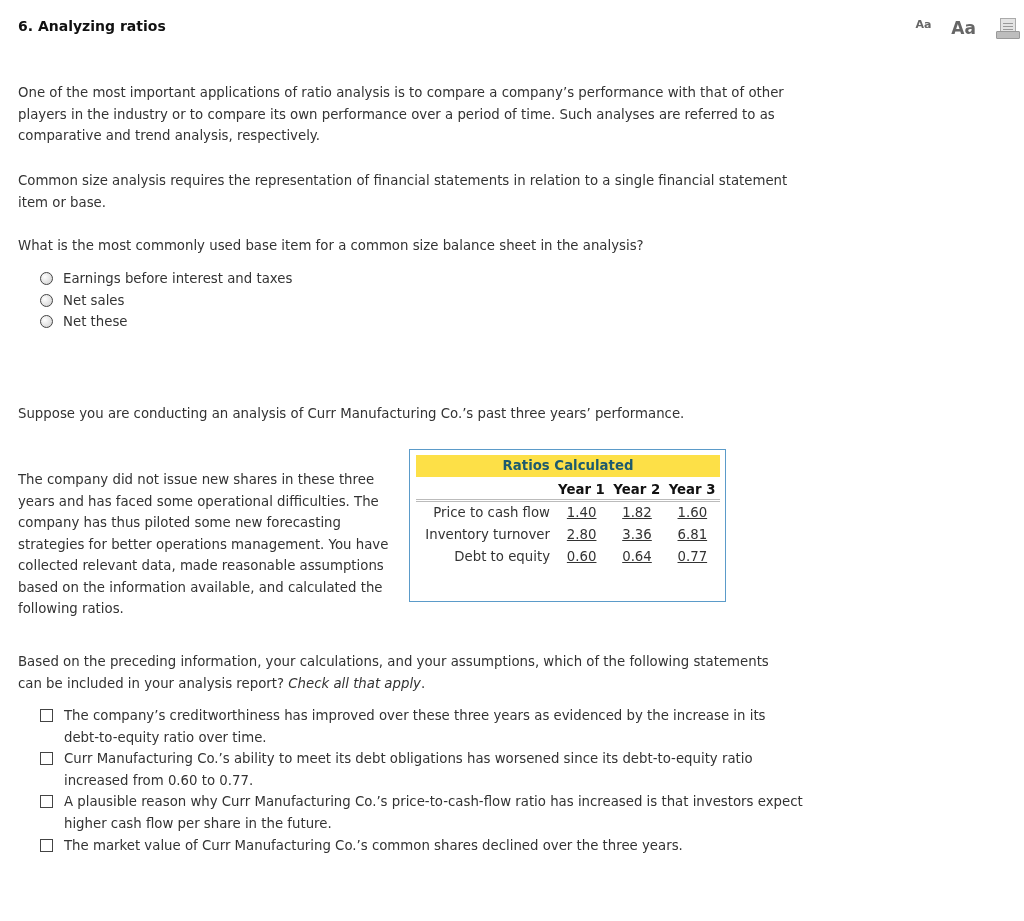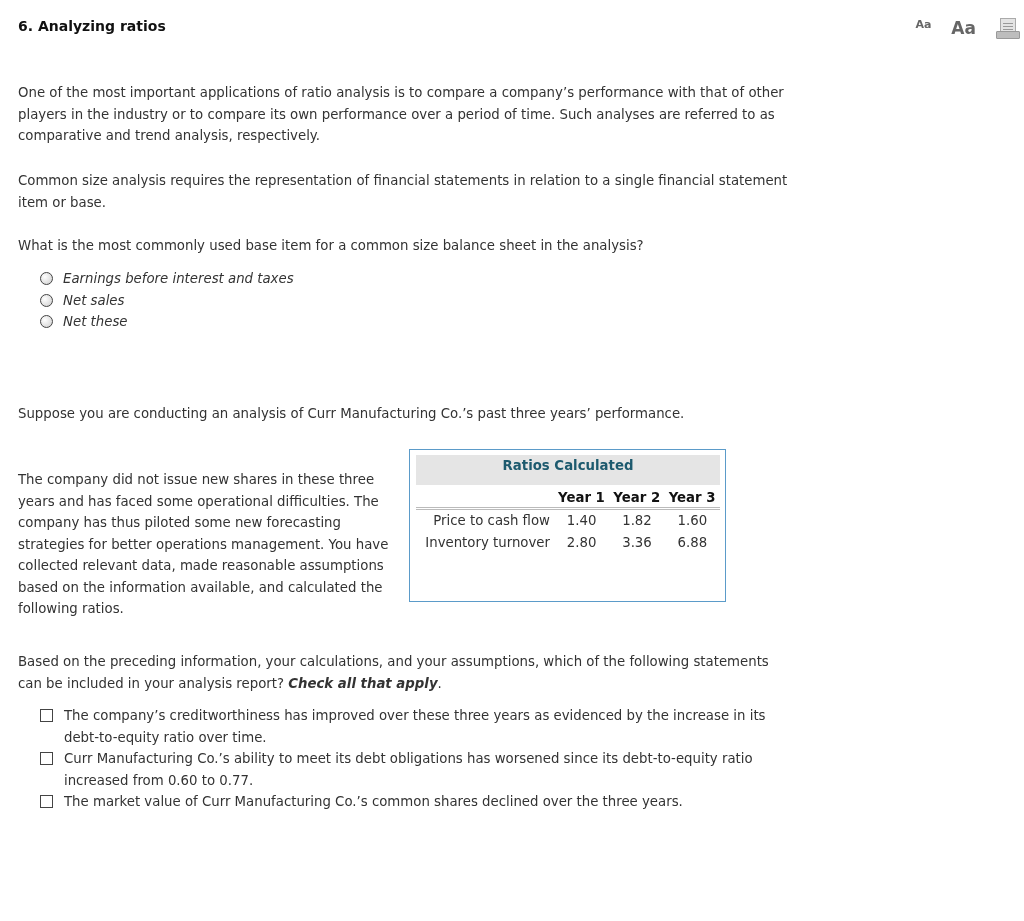--- a/index.html
+++ b/index.html
@@ -14,48 +14,48 @@
   .tools { position: absolute; right: 6px; top: 18px; display: flex; align-items: flex-start; gap: 20px; }
   .aa-small { font-size: 11px; font-weight: bold; color: #666; cursor: pointer; }
   .aa-large { font-size: 17px; font-weight: bold; color: #666; cursor: pointer; }
   .print-icon { width: 22px; height: 20px; position: relative; cursor: pointer; }
   .print-icon .paper { position: absolute; left: 4px; top: 0; width: 14px; height: 14px; background: #e4e4e4; border: 1px solid #aaa; }
   .print-icon .paper i { position: absolute; left: 2px; width: 10px; height: 1px; background: #999; }
   .print-icon .base { position: absolute; left: 0; top: 13px; width: 22px; height: 6px; background: #bdbdbd; border: 1px solid #999; border-radius: 1px; }
 
   .para { position: absolute; left: 18px; width: 770px; line-height: 21.5px; }
   .options { position: absolute; left: 40px; }
-  .opt { display: flex; align-items: center; height: 21.6px; cursor: pointer; font-style: italic; }
+  .opt { display: flex; align-items: center; height: 21.6px; cursor: pointer; }
   .radio {
     width: 11px; height: 11px; border-radius: 50%; border: 1.5px solid #444;
     background: radial-gradient(circle at 35% 35%, #ffffff 0%, #dcdcdc 70%, #bbbbbb 100%);
     margin-right: 10px; position: relative; flex: none;
   }
   .radio.checked::after {
     content: ""; position: absolute; left: 2px; top: 2px; width: 7px; height: 7px; border-radius: 50%; background: #111;
   }
   .checkbox { width: 11px; height: 11px; border: 1.3px solid #444; background: #fff; margin-right: 11px; flex: none; margin-top: 4px; }
   .check-opt { display: flex; align-items: flex-start; line-height: 21.6px; cursor: pointer; }
   .check-opt .txt { width: 740px; }
 
   .ratios-box {
     position: absolute; left: 409px; top: 449px; width: 315px; height: 151px;
     border: 1px solid #5b9bc9; background: #fff;
   }
   .ratios-box table { border-collapse: collapse; margin: 5px 5px 0 6px; width: 304px; }
   .ratios-box .cap {
-    background: #e5e5e5; color: #1d5a6e; font-weight: bold; text-align: center;
-    height: 30px; font-size: 13.3px;
+    background: #fde047; color: #1d5a6e; font-weight: bold; text-align: center;
+    height: 22px; font-size: 13.3px;
   }
   .ratios-box th { font-weight: bold; color: #111; text-align: left; padding: 2px 4px 0 4px; height: 20px; }
   .ratios-box .sep td { height: 0; padding: 0; border-top: 3px double #bbbbbb; }
   .ratios-box td { vertical-align: top; padding: 0 4px; line-height: 22px; }
   .ratios-box td.lbl { text-align: right; width: 130px; color: #333; }
-  .ratios-box td.num { text-align: center; color: #333; }
-  em { font-style: italic; font-weight: bold; }
+  .ratios-box td.num { text-align: center; color: #333; text-decoration: underline; }
+  em { font-style: italic; }
 </style>
 </head>
 <body>
 
 <div class="title">6.  Analyzing ratios</div>
 
 <div class="tools">
   <span class="aa-small">Aa</span>
   <span class="aa-large">Aa</span>
   <span class="print-icon">
@@ -110,34 +110,44 @@
     <tr>
       <td class="lbl">Price to cash flow</td>
       <td class="num">1.40</td>
       <td class="num">1.82</td>
       <td class="num">1.60</td>
     </tr>
     <tr>
       <td class="lbl" style="width:100px;">Inventory turnover</td>
       <td class="num">2.80</td>
       <td class="num">3.36</td>
-      <td class="num">6.88</td>
+      <td class="num">6.81</td>
+    </tr>
+    <tr>
+      <td class="lbl">Debt to equity</td>
+      <td class="num">0.60</td>
+      <td class="num">0.64</td>
+      <td class="num">0.77</td>
     </tr>
   </tbody>
     </table>
 </div>
 
 <div class="para" style="top:651px;"><span>Based on the preceding information, your calculations, and your assumptions, which of the following statements can be included in your analysis report?</span> <em>Check all that apply</em><span>.</span></div>
 
 <div class="options" style="top:705px;">
   <div class="check-opt">
     <span class="checkbox"></span>
     <span class="txt">The company’s creditworthiness has improved over these three years as evidenced by the increase in its debt-to-equity ratio over time.</span>
   </div>
   <div class="check-opt">
     <span class="checkbox"></span>
     <span class="txt">Curr Manufacturing Co.’s ability to meet its debt obligations has worsened since its debt-to-equity ratio increased from 0.60 to 0.77.</span>
   </div>
   <div class="check-opt">
     <span class="checkbox"></span>
+    <span class="txt">A plausible reason why Curr Manufacturing Co.’s price-to-cash-flow ratio has increased is that investors expect higher cash flow per share in the future.</span>
+  </div>
+  <div class="check-opt">
+    <span class="checkbox"></span>
     <span class="txt">The market value of Curr Manufacturing Co.’s common shares declined over the three years.</span>
   </div>
 </div>
 
 </body></html>

